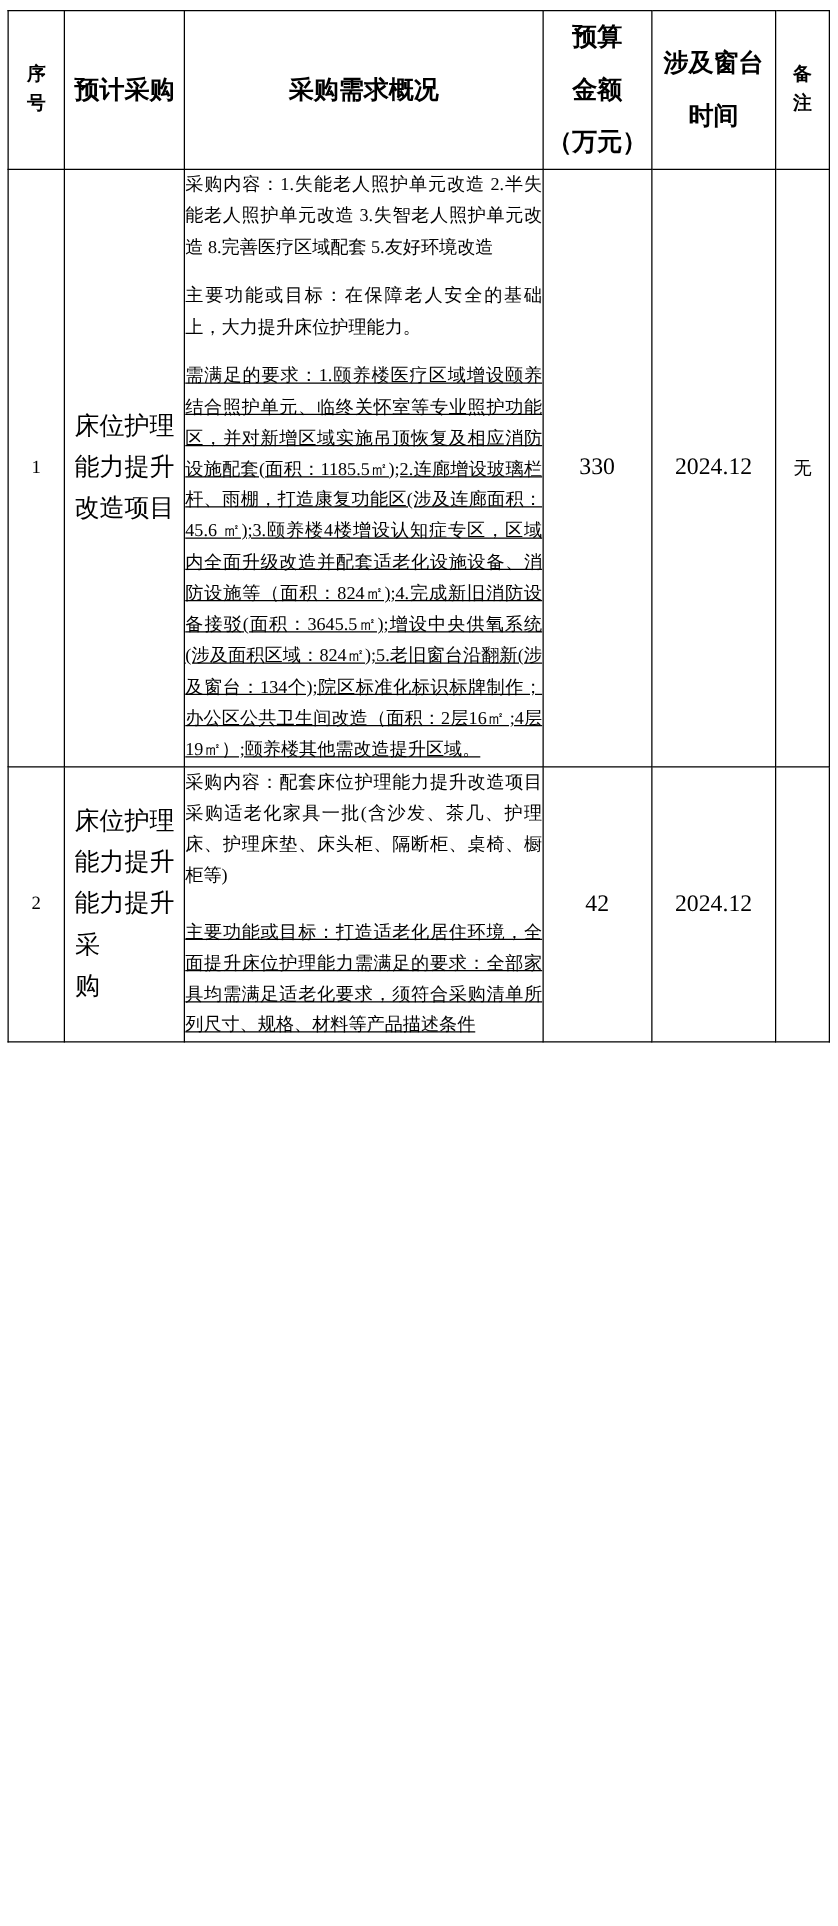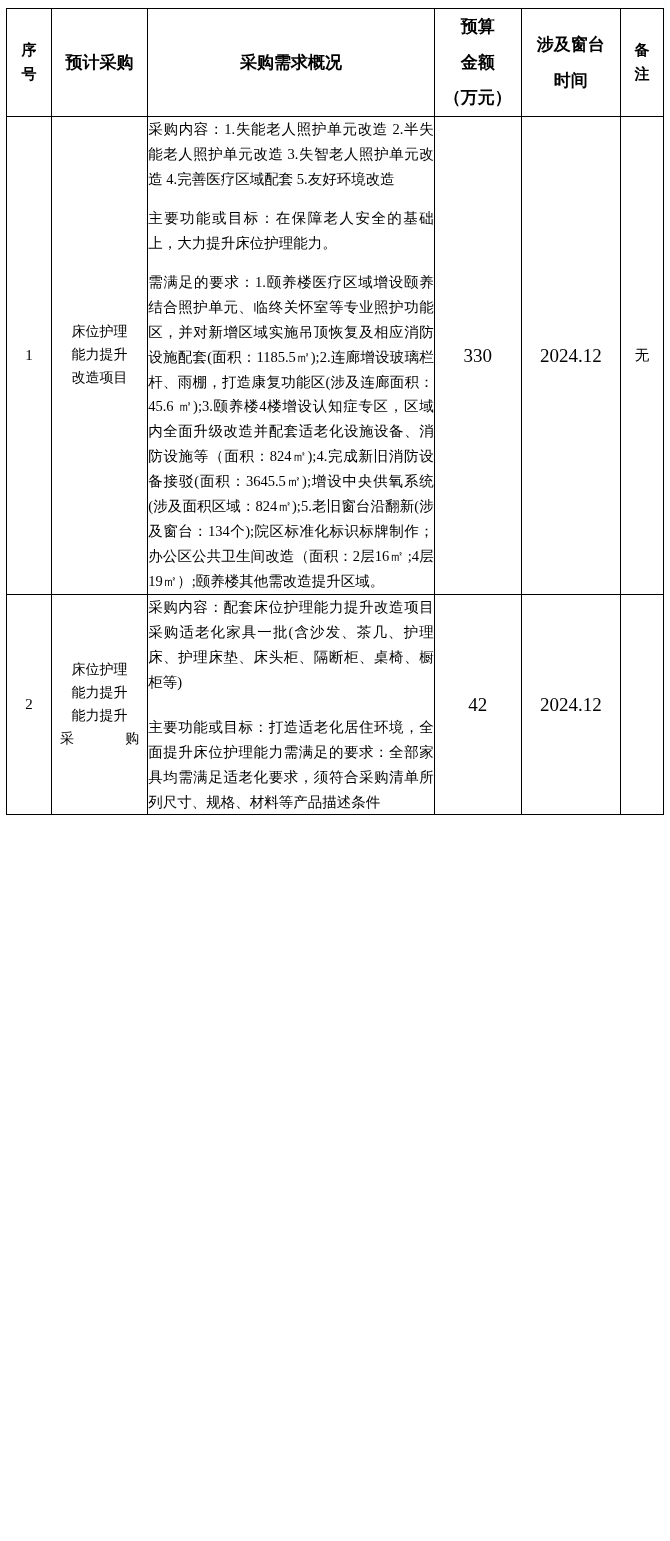--- a/index.html
+++ b/index.html
@@ -33,21 +33,21 @@
   col.c-seq     { width: 44px; }
   col.c-name    { width: 94px; }
   col.c-desc    { width: 280px; }
   col.c-budget  { width: 85px; }
   col.c-time    { width: 97px; }
   col.c-remark  { width: 42px; }
 
   
   thead th {
     text-align: center;
-    font-size: 17px;
+    font-size: 20px;
     line-height: 1.75;
     padding: 14px 2px;
   }
   .hdr-vert {
     font-size: 15px;
     line-height: 1.55;
   }
   .hdr-vert span {
     display: block;
   }
@@ -56,24 +56,23 @@
     line-height: 2.1;
   }
 
   
   td.seq {
     text-align: center;
     font-size: 15px;
   }
   td.name {
     text-align: center;
-    font-size: 14px;
+    font-size: 20px;
     line-height: 1.65;
     padding: 2px 4px;
-    font-family: Liberation Mono, monospace;
   }
   td.name .nm-line {
     display: block;
   }
   td.name .nm-spread {
     display: block;
     text-align: justify;
     text-align-last: justify;
     padding: 0 8px;
   }
@@ -82,20 +81,21 @@
     line-height: 1.72;
     padding: 8px 5px 10px 5px;
     text-align: justify;
     text-justify: inter-ideograph;
   }
   td.desc p {
     margin: 0 0 14px 0;
   }
   td.desc p:last-child {
     margin-bottom: 0;
+    text-decoration: underline;
   }
   td.budget, td.time {
     text-align: center;
     font-size: 19px;
   }
   td.remark {
     text-align: center;
     font-size: 14.5px;
   }
   .pad-top-1 { padding-top: 6px; }
@@ -142,21 +142,21 @@
     </thead>
     <tbody>
       <tr>
         <td class="seq">1</td>
         <td class="name">
           <span class="nm-line">床位护理</span>
           <span class="nm-line">能力提升</span>
           <span class="nm-line">改造项目</span>
         </td>
         <td class="desc">
-          <p>采购内容：1.失能老人照护单元改造 2.半失能老人照护单元改造 3.失智老人照护单元改造 4.完善医疗区域配套 5.友好环境改造</p>
+          <p>采购内容：1.失能老人照护单元改造 2.半失能老人照护单元改造 3.失智老人照护单元改造 8.完善医疗区域配套 5.友好环境改造</p>
           <p>主要功能或目标：在保障老人安全的基础上，大力提升床位护理能力。</p>
           <p>需满足的要求：1.颐养楼医疗区域增设颐养结合照护单元、临终关怀室等专业照护功能区，并对新增区域实施吊顶恢复及相应消防设施配套(面积：1185.5㎡);2.连廊增设玻璃栏杆、雨棚，打造康复功能区(涉及连廊面积：45.6 ㎡);3.颐养楼4楼增设认知症专区，区域内全面升级改造并配套适老化设施设备、消防设施等（面积：824㎡);4.完成新旧消防设备接驳(面积：3645.5㎡);增设中央供氧系统(涉及面积区域：824㎡);5.老旧窗台沿翻新(涉及窗台：134个);院区标准化标识标牌制作；办公区公共卫生间改造（面积：2层16㎡ ;4层19㎡）;颐养楼其他需改造提升区域。</p>
         </td>
         <td class="budget">330</td>
         <td class="time">2024.12</td>
         <td class="remark">无</td>
       </tr>
       <tr>
         <td class="seq">2</td>
         <td class="name">

